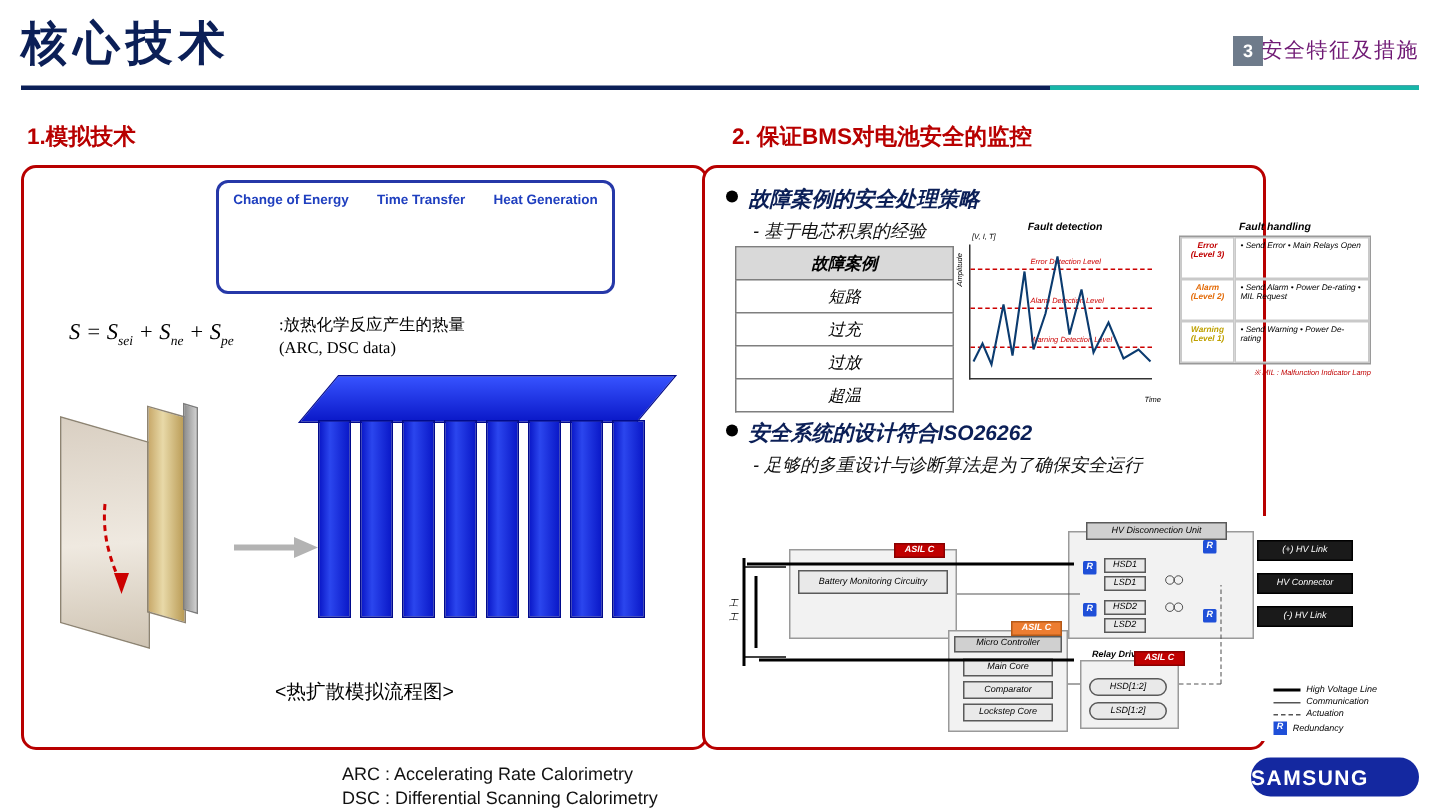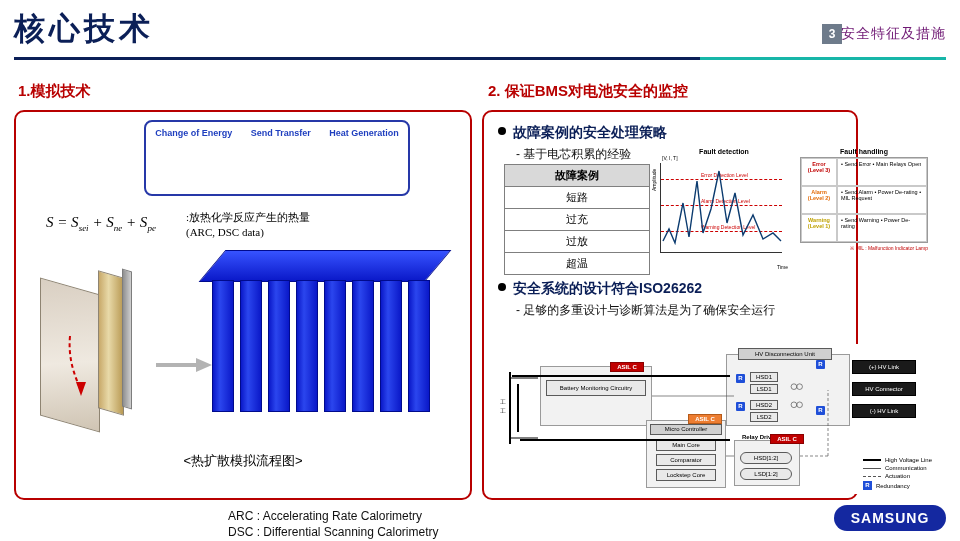--- a/index.html
+++ b/index.html
@@ -41,21 +41,21 @@
     position: absolute; font-size: 15px; font-weight: bold; color: #b80000;
   }
   #sec1 { left: 18px; top: 82px; }
   #sec2 { left: 488px; top: 82px; }
 
   
   .panel {
     position: absolute; border: 2px solid #b80000; border-radius: 10px; background:#fff;
   }
   #panel-left { left: 14px; top: 110px; width: 458px; height: 390px; }
-  #panel-right { left: 482px; top: 110px; width: 376px; height: 390px; }
+  #panel-right { left: 468px; top: 110px; width: 376px; height: 390px; font-style: italic; }
 
   
   .eq-box {
     position: absolute; left: 128px; top: 8px; width: 266px; height: 76px;
     border: 2px solid #2638a8; border-radius: 8px; background:#fff;
     text-align:center;
   }
   .eq-main {
     margin-top: 7px; font-family: "Liberation Serif", serif;
     font-size: 17px; font-style: italic; color:#000;
@@ -210,21 +210,21 @@
   .iso-legend .swr {
     width: 9px; height: 9px; background:#1f4fd8; color:#fff; font-size:6px;
     text-align:center; line-height:9px; margin-right: 4px; font-weight:bold;
   }
 
   
   .logo {
     position:absolute; right: 14px; bottom: 10px;
     width: 112px; height: 26px; background:#1428a0; border-radius: 13px;
     color:#fff; font-size: 14px; font-weight:bold; letter-spacing:1px;
-    text-align:center; line-height: 26px;
+    line-height: 26px;
   }
 </style>
 </head>
 <body>
 
 <div class="slide-title">核心技术</div>
 <div class="header-rule"></div>
 <div class="header-rule-accent"></div>
 <div class="chapter-badge">3</div>
 <div class="chapter-label">安全特征及措施</div>
@@ -233,21 +233,21 @@
 <div class="sec-title" id="sec2">2. 保证BMS对电池安全的监控</div>
 
 <div class="panel" id="panel-left">
 
   <div class="eq-box">
     <div class="eq-legend">
       <div>
           <span>Change of Energy</span>
         </div>
       <div>
-          <span>Send Transfer</span>
+          <span>Time Transfer</span>
         </div>
       <div>
           <span>Heat Generation</span>
         </div>
     </div>
   </div>
 
   <div class="eq2">
     S&nbsp;=&nbsp;S<sub>sei</sub>&nbsp;+&nbsp;S<sub>ne</sub>&nbsp;+&nbsp;S<sub>pe</sub>
   </div>

